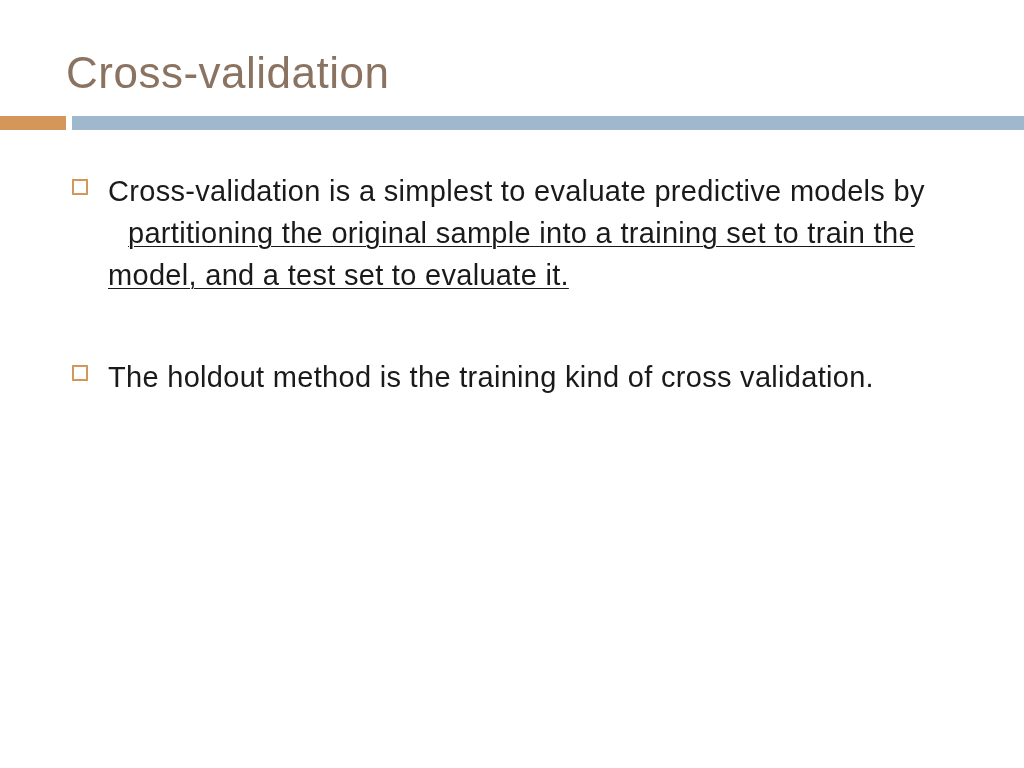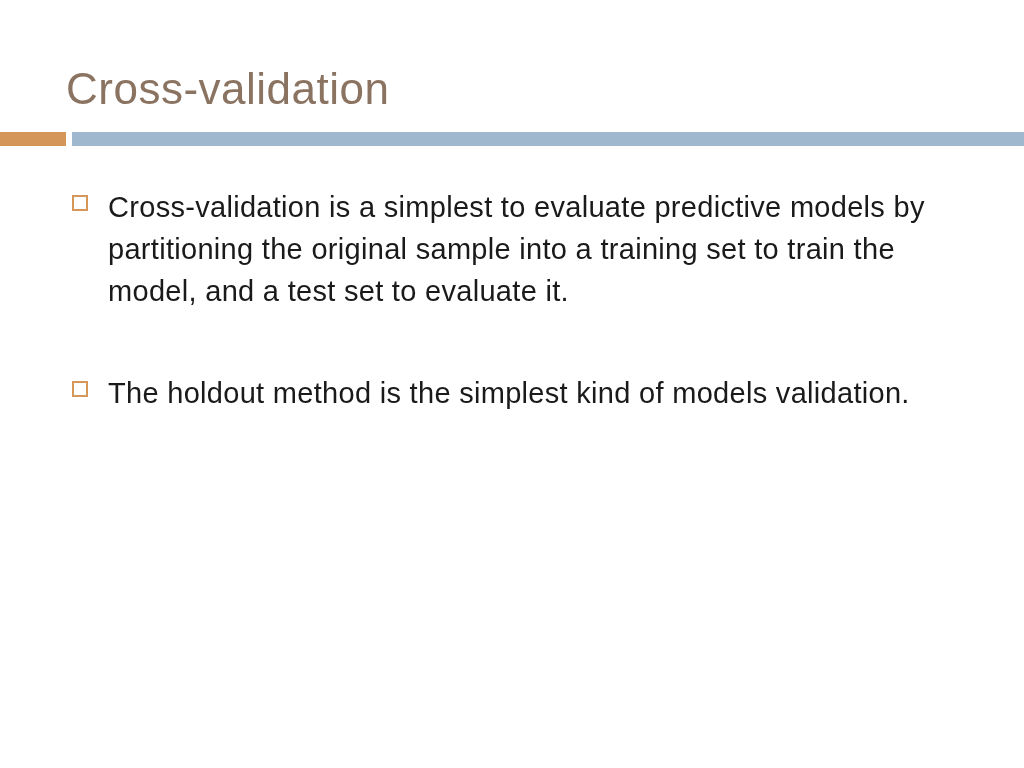--- a/index.html
+++ b/index.html
@@ -18,21 +18,20 @@
       width: 100%;
       height: 100%;
       position: relative;
     }
     .title {
       font-size: 44px;
       color: #8b7361;
       font-weight: normal;
       padding: 48px 0 18px 66px;
       letter-spacing: 0.5px;
-      margin-top: 16px;
     }
     .divider {
       display: flex;
       height: 14px;
       width: 100%;
     }
     .divider-orange {
       width: 66px;
       background: #d59659;
     }
@@ -60,22 +59,24 @@
       margin-top: 9px;
       margin-right: 20px;
     }
     .bullet-text {
       font-size: 29px;
       line-height: 1.45;
       color: #1a1a1a;
       letter-spacing: 0.3px;
     }
     .underline {
+      text-decoration: underline;
       text-decoration-thickness: 1px;
       text-underline-offset: 3px;
+      margin-left: 20px;
     }
   </style>
 </head>
 <body>
 
 <div class="slide">
   <h1 class="title">Cross-validation</h1>
 
   <div class="divider">
     <div class="divider-orange"></div>
@@ -88,18 +89,18 @@
     <div class="bullet-item">
       <div class="bullet-marker"></div>
       <div class="bullet-text">
         <span>Cross-validation is a simplest to evaluate predictive models by </span><span class="underline">partitioning the original sample into a training set to train the model, and a test set to evaluate it.</span><span></span>
       </div>
     </div>
 
     <div class="bullet-item">
       <div class="bullet-marker"></div>
       <div class="bullet-text">
-        <span>The holdout method is the simplest kind of models validation.</span><span class="underline"></span><span></span>
+        <span>The holdout method is the training kind of cross validation.</span><span class="underline"></span><span></span>
       </div>
     </div>
 
   </div>
 </div>
 
 </body></html>

